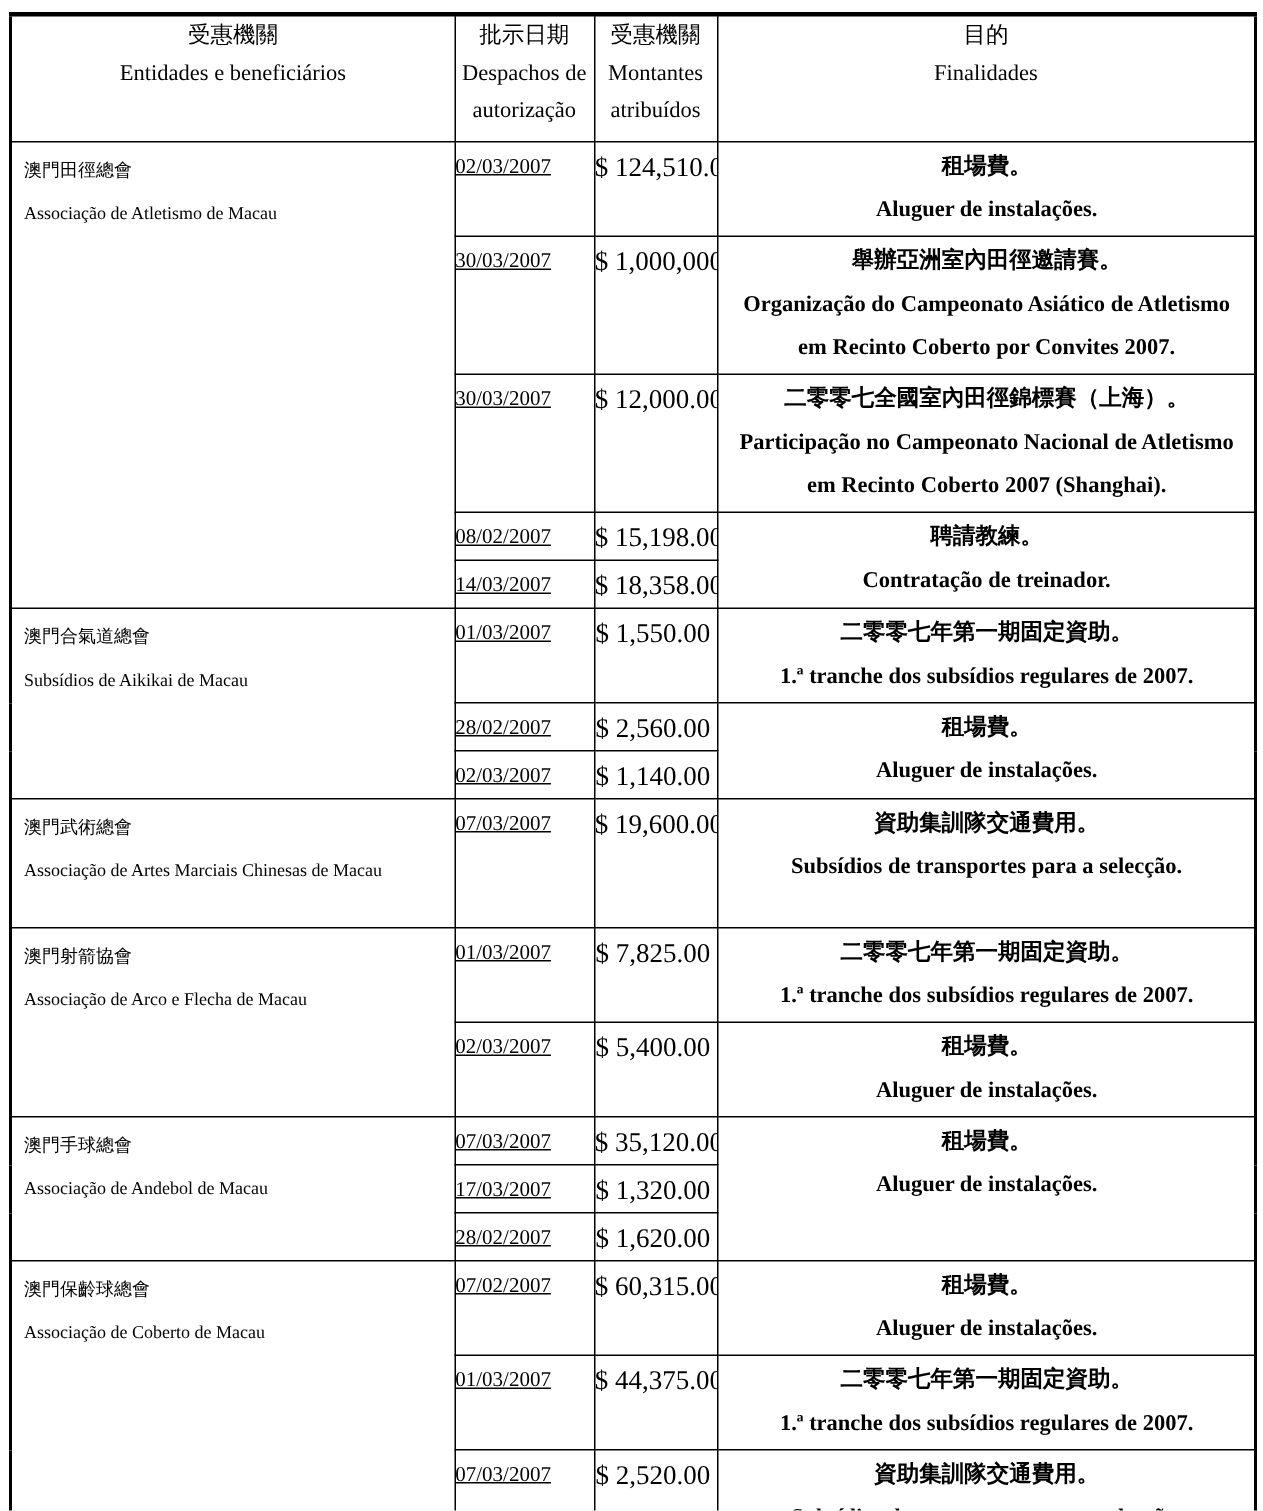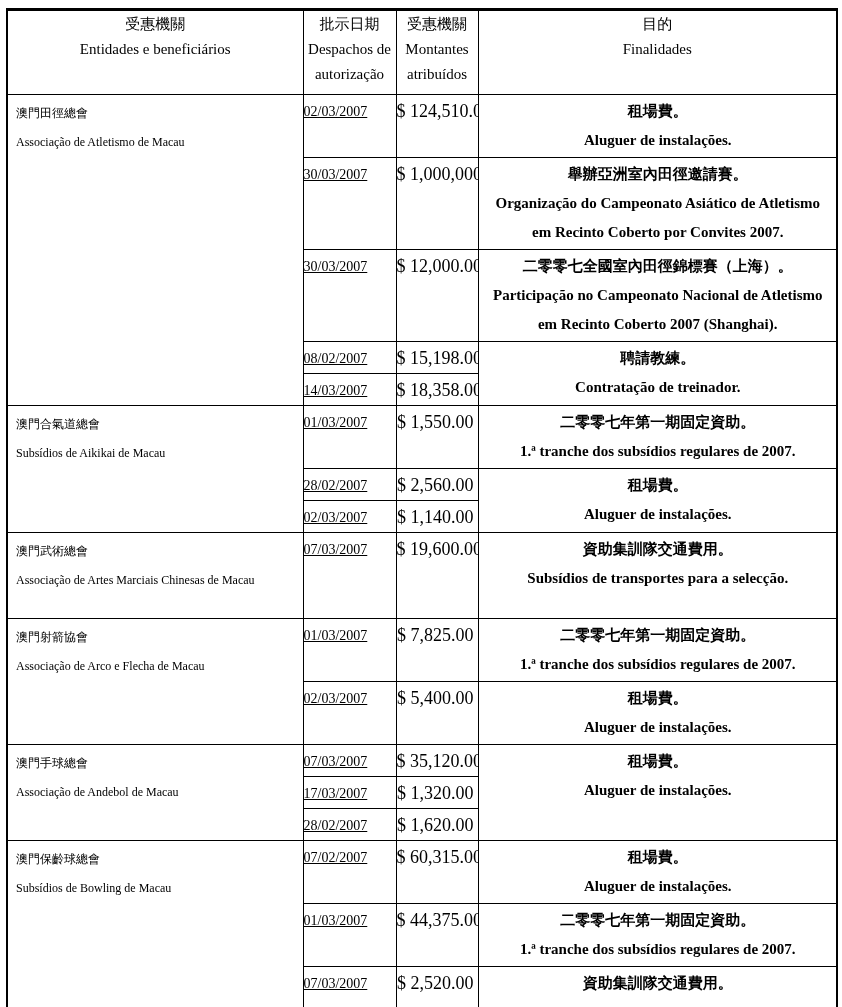--- a/index.html
+++ b/index.html
@@ -230,21 +230,21 @@
         <td class="amount">$ 1,320.00</td>
       </tr>
       <tr style="height:31px">
         <td class="date">28/02/2007</td>
         <td class="amount">$ 1,620.00</td>
       </tr>
 
       <tr style="height:62px">
         <td class="entity" rowspan="3">
           <span class="zh-line">澳門保齡球總會</span>
-          <span class="pt-line">Subsídios de Bowling de Macau</span>
+          <span class="pt-line">Associação de Coberto de Macau</span>
         </td>
         <td class="date">07/02/2007</td>
         <td class="amount">$ 60,315.00</td>
         <td class="purpose">
           <span class="zh-line">租場費。</span>
           <span class="pt-line">Aluguer de instalações.</span>
         </td>
       </tr>
       <tr style="height:62px">
         <td class="date">01/03/2007</td>

